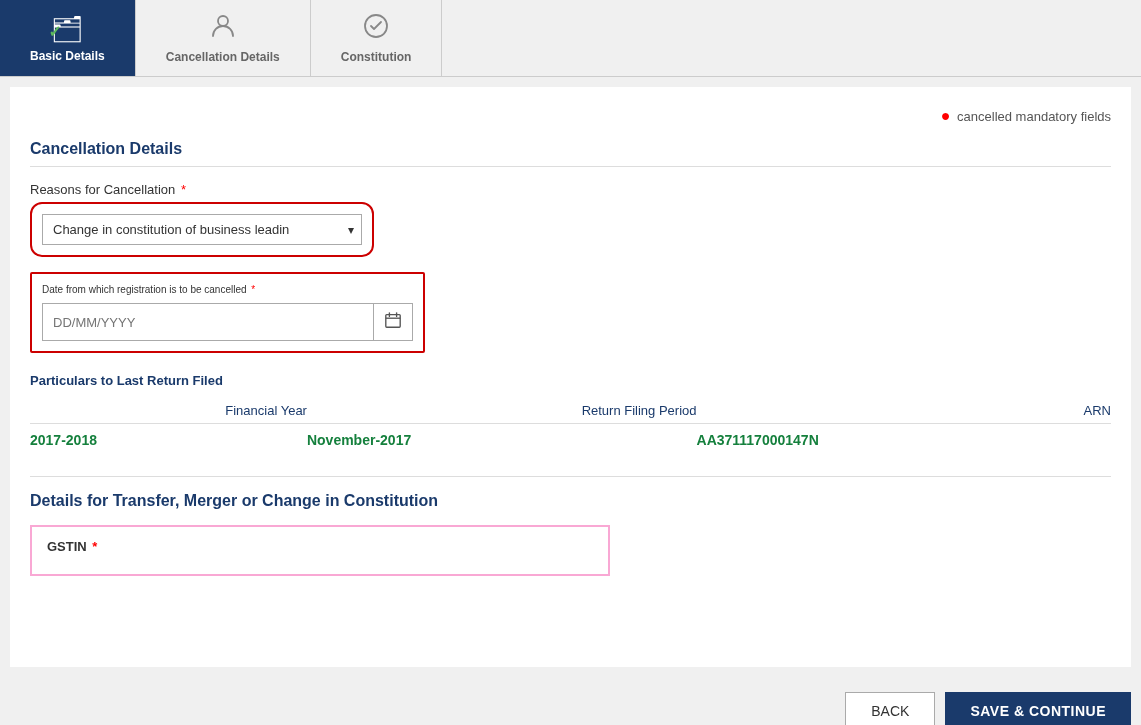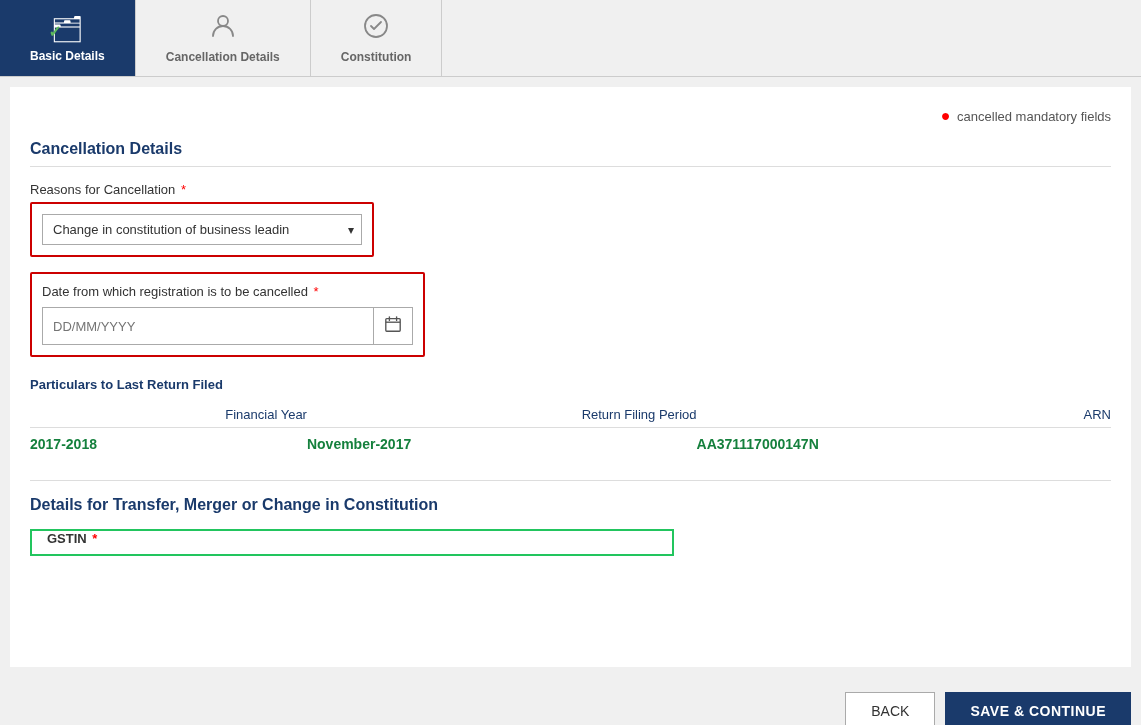--- a/index.html
+++ b/index.html
@@ -92,21 +92,21 @@
     .required-star {
       color: red;
       margin-left: 2px;
     }
 
     
     .red-outlined {
       border: 2px solid #cc0000;
       padding: 10px;
       display: inline-block;
-      border-radius: 2px;
+      border-radius: 12px;
     }
 
     .select-wrapper {
       position: relative;
       display: inline-block;
       width: 320px;
     }
     .form-select {
       width: 100%;
       padding: 7px 30px 7px 10px;
@@ -129,21 +129,21 @@
 
     
     .date-field-group {
       border: 2px solid #cc0000;
       padding: 10px;
       display: inline-block;
       border-radius: 2px;
       width: 395px;
     }
     .date-label-text {
-      font-size: 13px;
+      font-size: 10px;
       color: #333;
       margin-bottom: 8px;
     }
     .date-input-wrapper {
       display: flex;
       align-items: center;
       border: 1px solid #aaa;
       background: #fff;
       width: 100%;
       gap: 28px;
@@ -201,24 +201,24 @@
     }
     .transfer-title {
       color: #1a3a6b;
       font-size: 16px;
       font-weight: bold;
       margin-bottom: 15px;
     }
 
     
     .gstin-red-box {
-      border: 2px solid #22c55e;
-      padding: 0 15px;
+      border: 2px solid #f9a8d4;
+      padding: 12px 15px;
       display: inline-block;
-      width: 644px;
+      width: 580px;
     }
     .gstin-label {
       font-size: 13px;
       font-weight: bold;
       color: #333;
       margin-bottom: 8px;
     }
     .gstin-input-row {
       display: flex;
       align-items: center;

